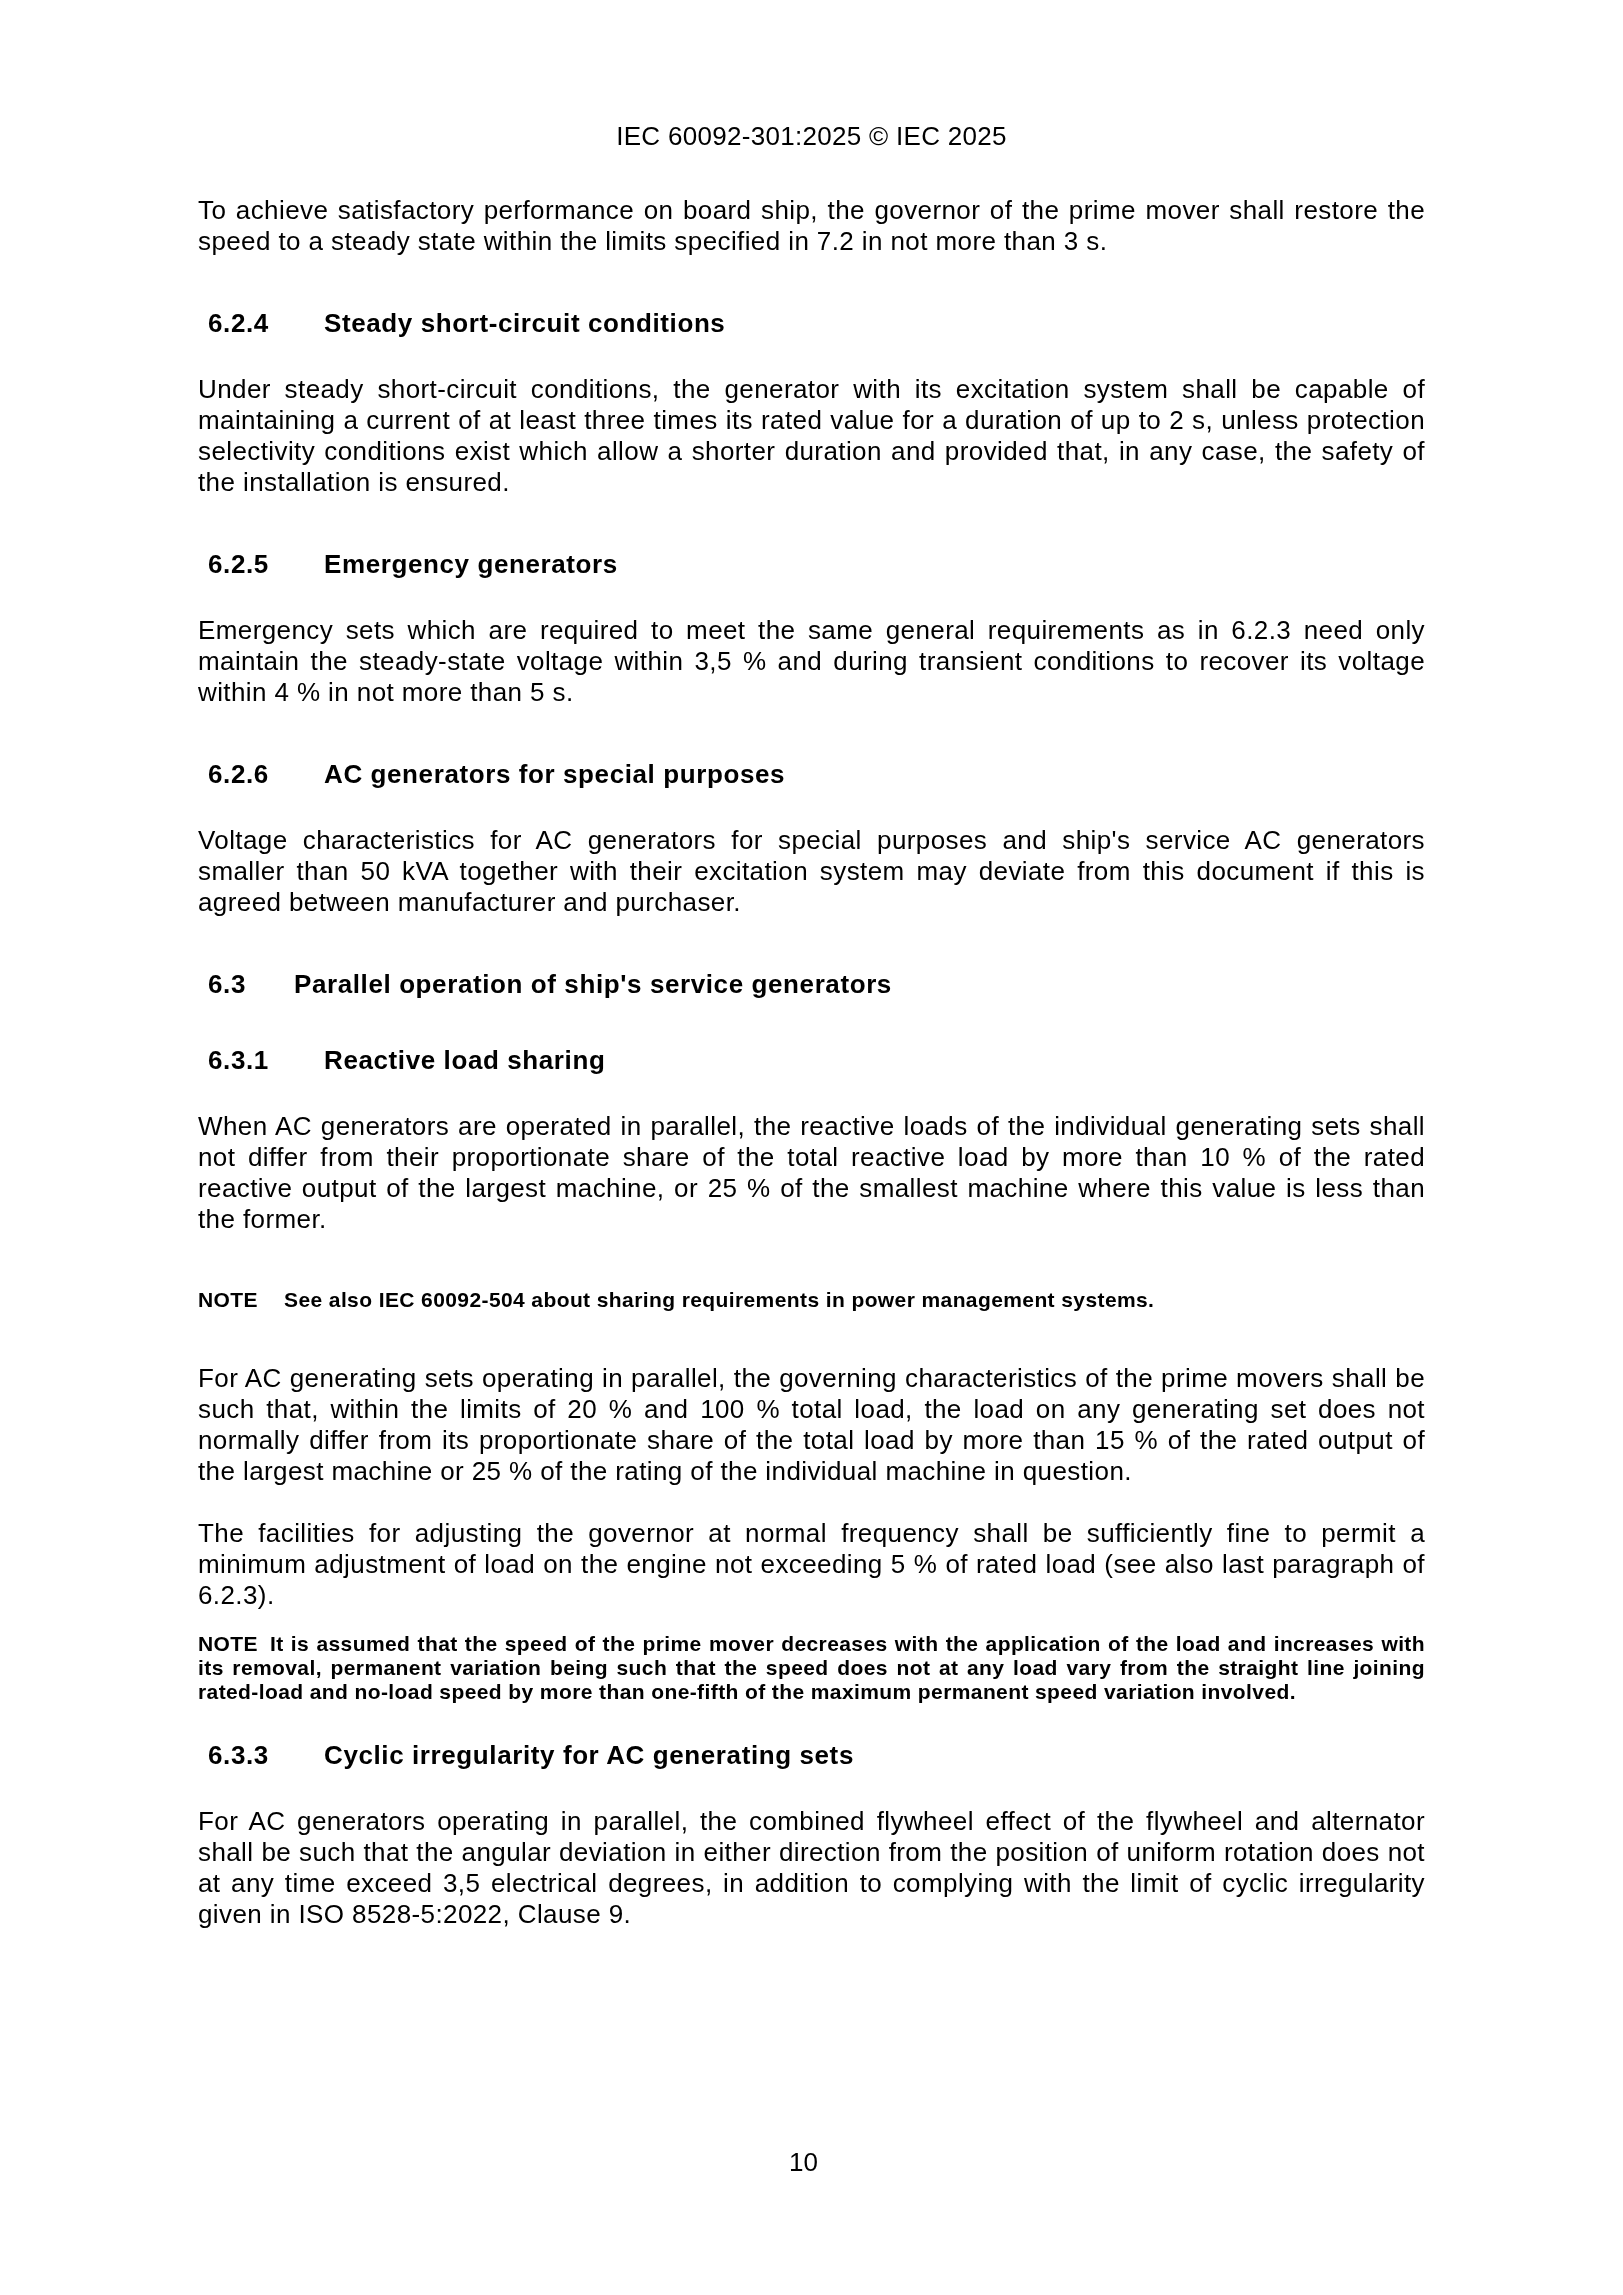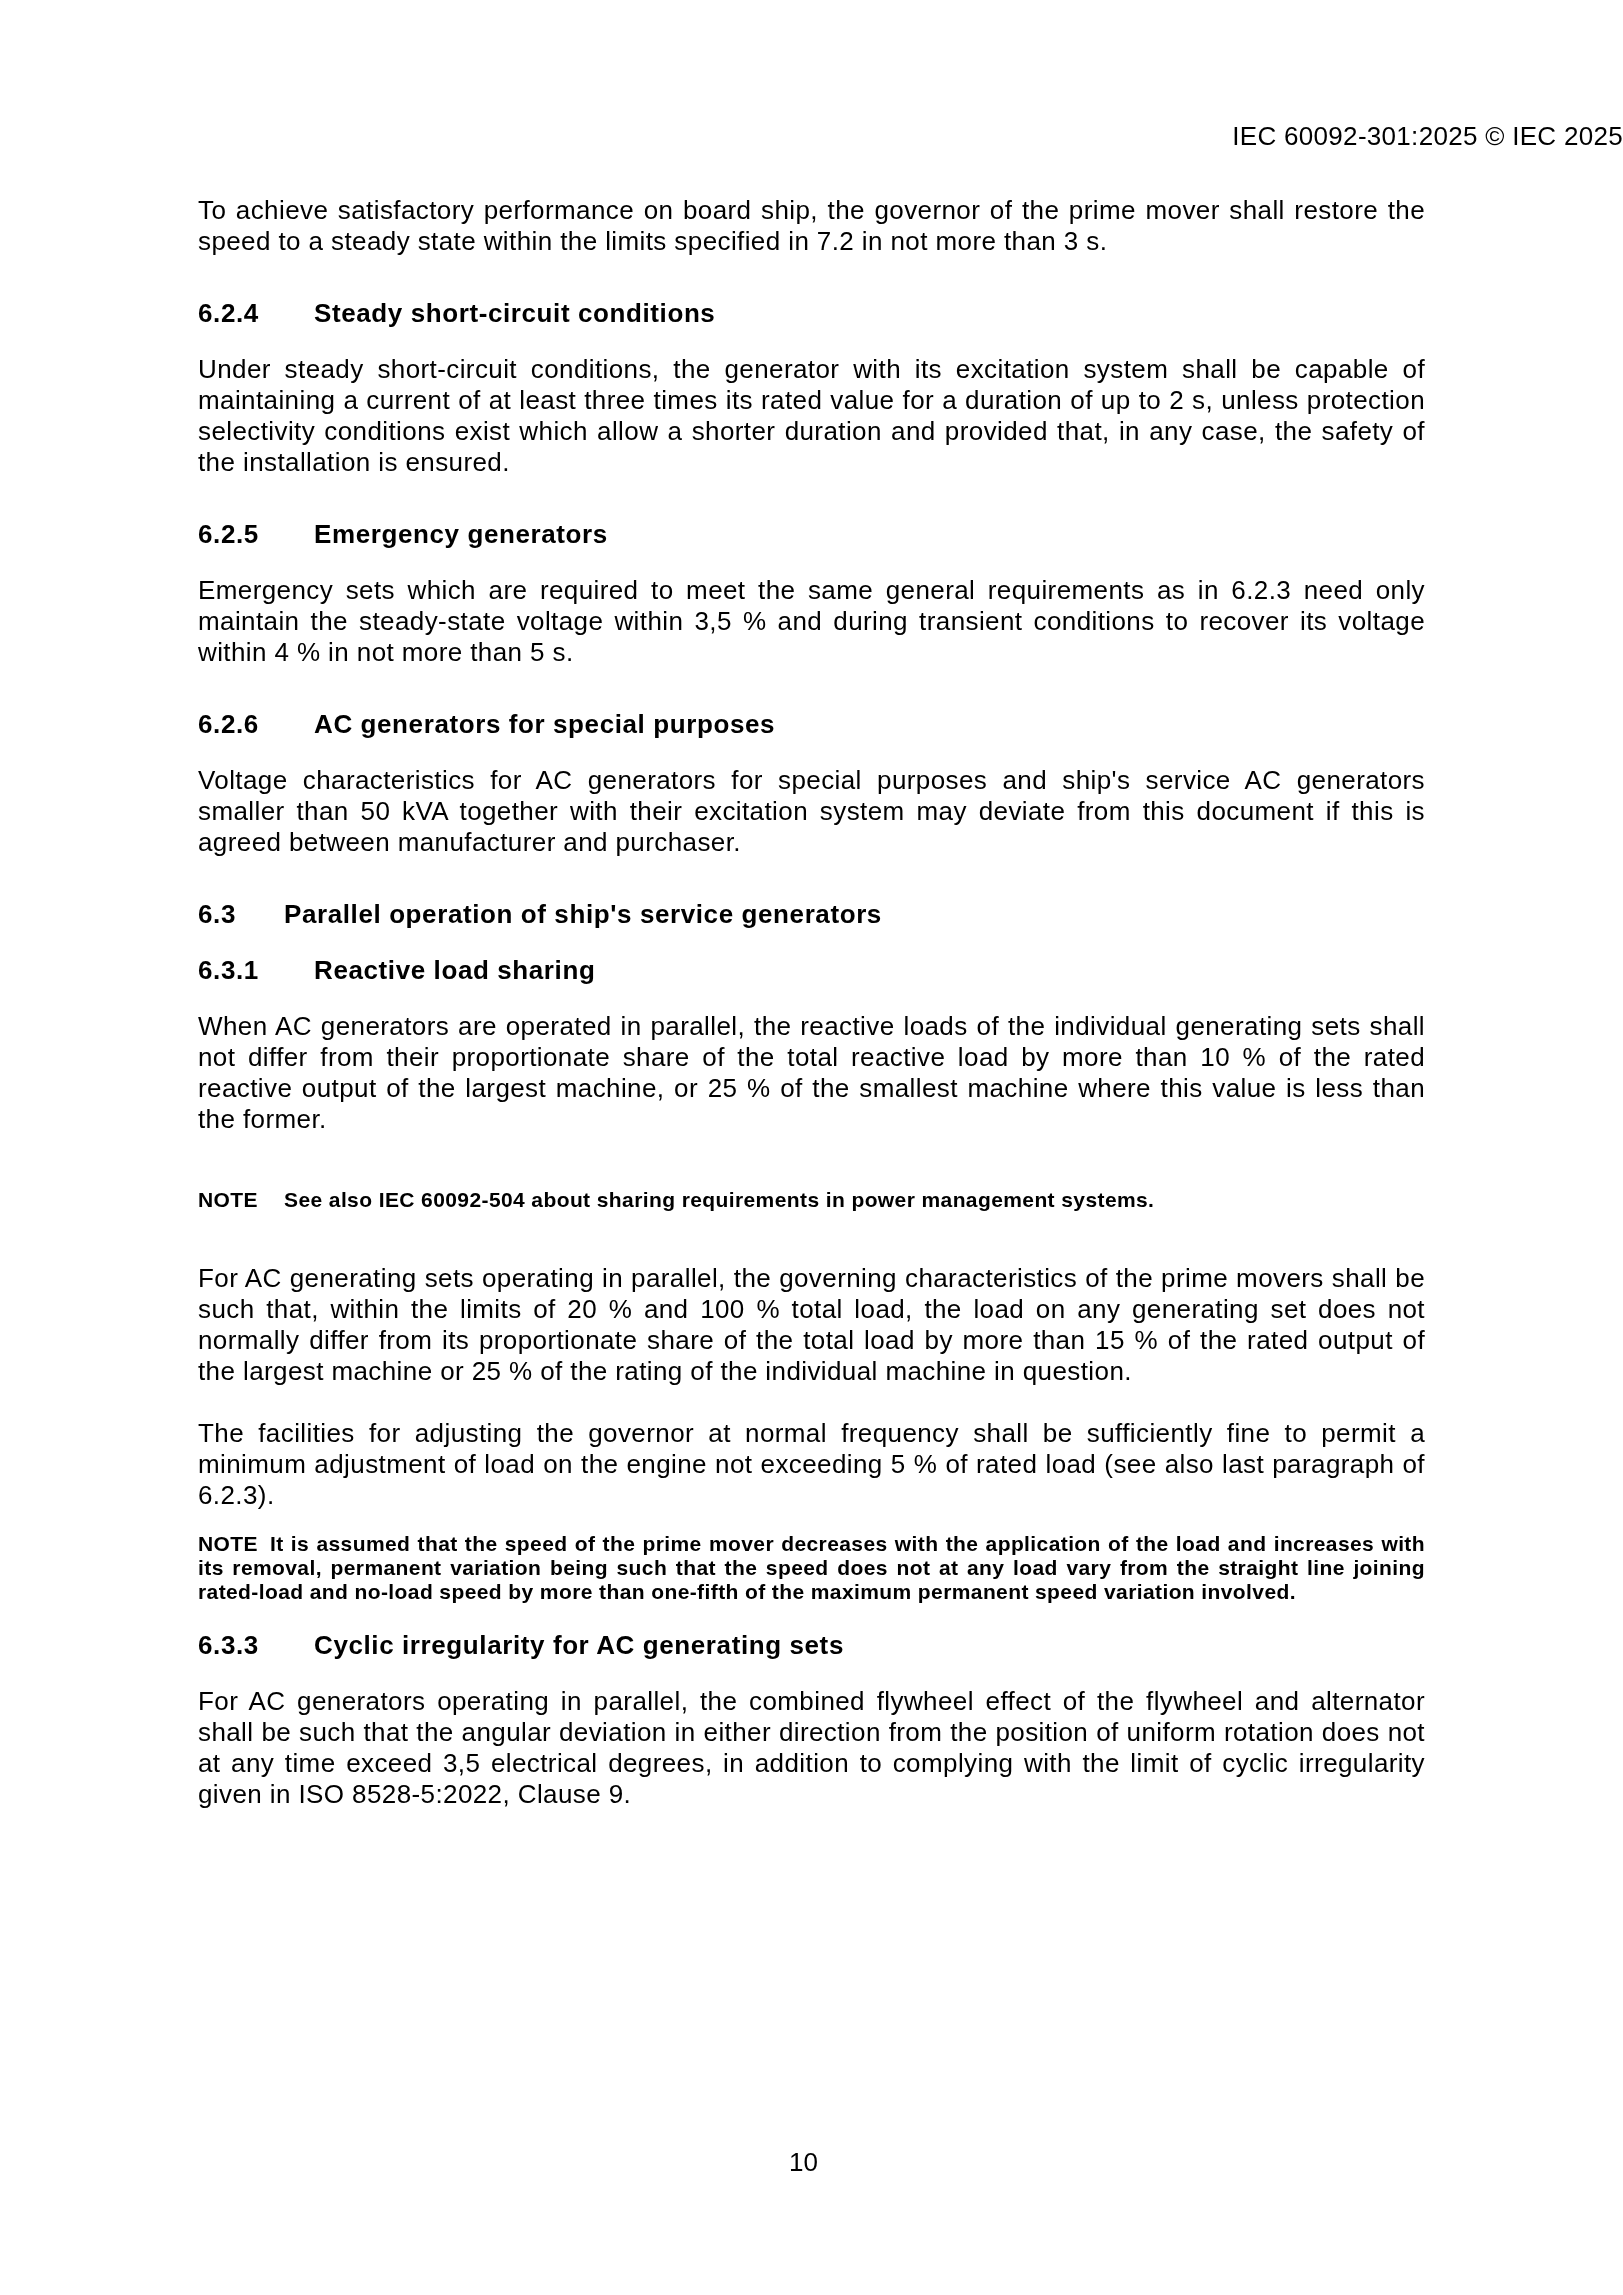--- a/index.html
+++ b/index.html
@@ -13,21 +13,21 @@
     position: relative;
     overflow: hidden;
     font-family: "Liberation Sans", sans-serif;
     color: #000000;
   }
   .page-header {
     position: absolute;
     top: 120px;
     left: 0;
     width: 1623px;
-    text-align: right;
+    text-align: center;
     font-size: 26px;
     line-height: 33px;
     letter-spacing: 0.3px;
   }
   .content {
     position: absolute;
     left: 198px;
     top: 195px;
     width: 1227px;
   }
@@ -36,21 +36,21 @@
     line-height: 31px;
     text-align: justify;
     letter-spacing: 0.4px;
     margin: 0;
   }
   .heading {
     font-weight: bold;
     font-size: 26px;
     line-height: 31px;
     letter-spacing: 0.6px;
-    margin: 0;
+    margin: 10px;
     display: flex;
   }
   .heading .num {
     display: inline-block;
     width: 116px;
     flex: none;
   }
   .heading.h2 .num {
     width: 86px;
   }

